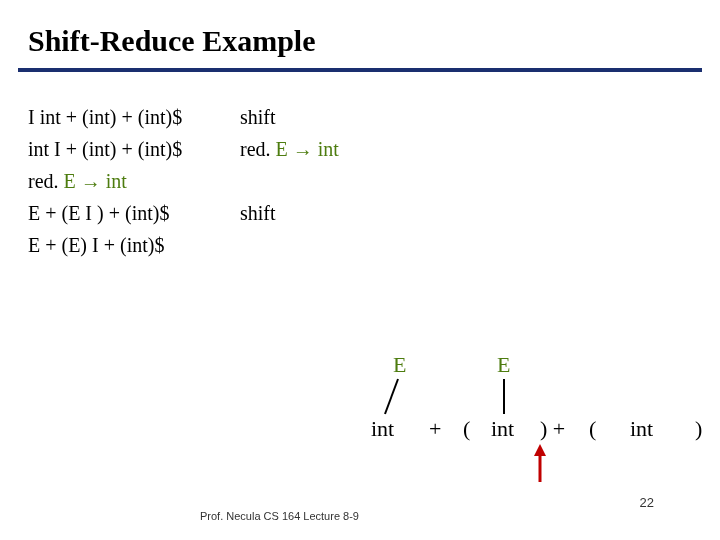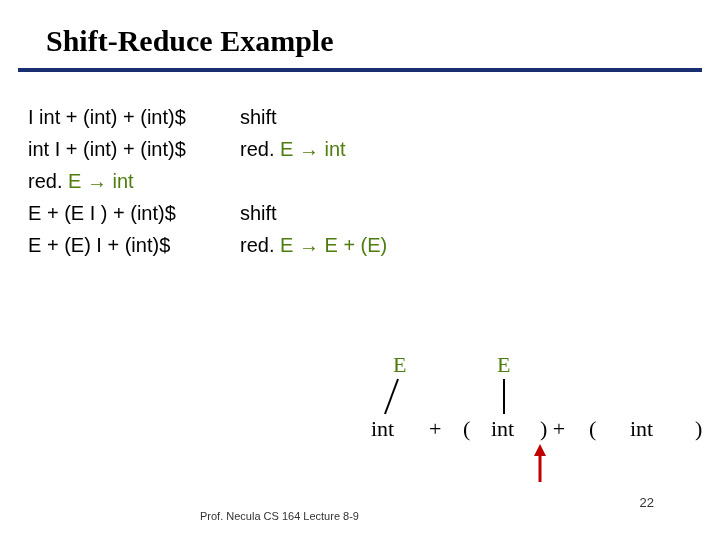--- a/index.html
+++ b/index.html
@@ -8,30 +8,30 @@
     padding: 0;
     width: 720px;
     height: 540px;
     background: #fff;
     font-family: "Times New Roman", serif;
     position: relative;
   }
   .title {
     font-size: 30px;
     font-weight: bold;
-    padding: 24px 0 10px 46px;
+    padding: 24px 0 10px 28px;
     font-family: "Comic Sans MS", "Times New Roman", serif;
   }
   .hr {
     height: 4px;
     background: #1a2f6f;
     margin: 0 18px 30px 18px;
   }
   .steps {
-    font-family: Liberation Sans, sans-serif;
+    font-family: Liberation Serif, serif;
     font-size: 20px;
     margin-left: 28px;
   }
   .steps .row {
     display: flex;
     margin-bottom: 2px;
     line-height: 1.5;
   }
   .steps .lhs { width: 212px; }
   .steps .rhs { }
@@ -82,21 +82,20 @@
   </div>
   <div class="row">
     <div class="rhs"><span>red. </span><span class="E-red">E → int</span></div>
   </div>
   <div class="row">
     <div class="lhs">E + (E I ) + (int)$</div>
     <div class="rhs"><span>shift</span></div>
   </div>
   <div class="row">
     <div class="lhs">E + (E) I + (int)$</div>
-    <div class="rhs"><span>red. </span><span class="E-red">E → E + (E)</span></div>
   </div>
 </div>
 
 <div class="tree">
   <svg class="lines" width="360" height="130">
     <line x1="43" y1="27" x2="30" y2="62" stroke="#000" stroke-width="2"></line>
     <line x1="149" y1="27" x2="149" y2="62" stroke="#000" stroke-width="2"></line>
     <line x1="185" y1="130" x2="185" y2="98" stroke="#c00000" stroke-width="3"></line>
     <polygon points="185,92 179,104 191,104" fill="#c00000"></polygon>
   </svg>

